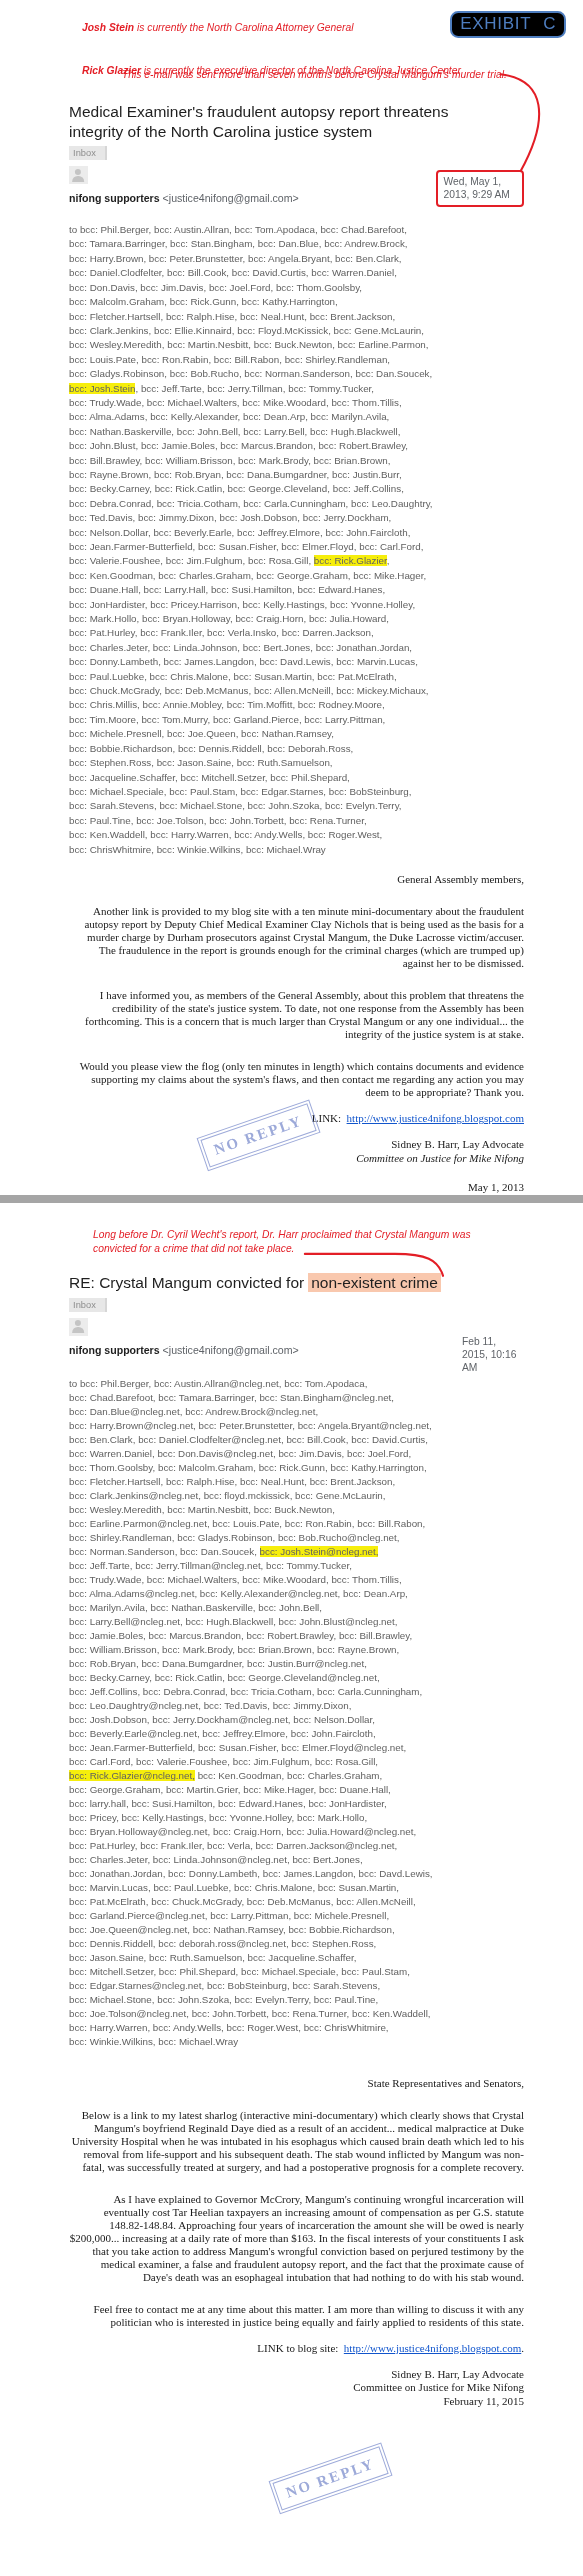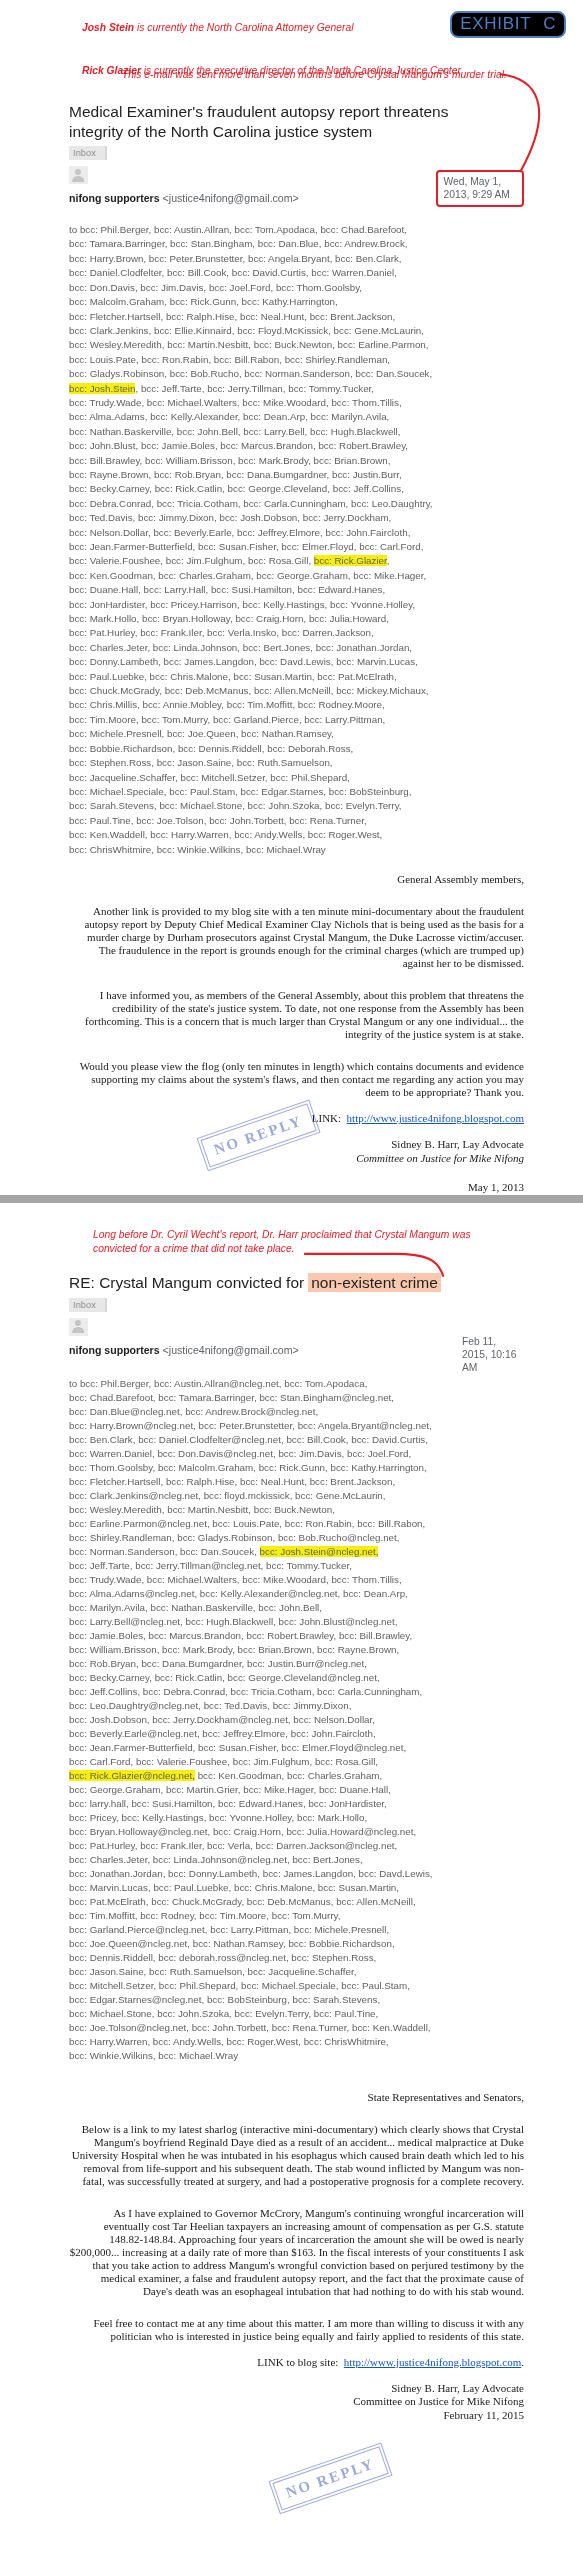--- a/index.html
+++ b/index.html
@@ -252,21 +252,20 @@
         <div class="bcc-line"><span class="hl-yellow">bcc: Rick.Glazier@ncleg.net,</span><span> bcc: Ken.Goodman, bcc: Charles.Graham,</span></div>
         <div class="bcc-line">bcc: George.Graham, bcc: Martin.Grier, bcc: Mike.Hager, bcc: Duane.Hall,</div>
         <div class="bcc-line">bcc: larry.hall, bcc: Susi.Hamilton, bcc: Edward.Hanes, bcc: JonHardister,</div>
         <div class="bcc-line">bcc: Pricey, bcc: Kelly.Hastings, bcc: Yvonne.Holley, bcc: Mark.Hollo,</div>
         <div class="bcc-line">bcc: Bryan.Holloway@ncleg.net, bcc: Craig.Horn, bcc: Julia.Howard@ncleg.net,</div>
         <div class="bcc-line">bcc: Pat.Hurley, bcc: Frank.Iler, bcc: Verla, bcc: Darren.Jackson@ncleg.net,</div>
         <div class="bcc-line">bcc: Charles.Jeter, bcc: Linda.Johnson@ncleg.net, bcc: Bert.Jones,</div>
         <div class="bcc-line">bcc: Jonathan.Jordan, bcc: Donny.Lambeth, bcc: James.Langdon, bcc: Davd.Lewis,</div>
         <div class="bcc-line">bcc: Marvin.Lucas, bcc: Paul.Luebke, bcc: Chris.Malone, bcc: Susan.Martin,</div>
         <div class="bcc-line">bcc: Pat.McElrath, bcc: Chuck.McGrady, bcc: Deb.McManus, bcc: Allen.McNeill,</div>
-        <div class="bcc-line">bcc: Tim.Moffitt, bcc: Rodney, bcc: Tim.Moore, bcc: Tom.Murry,</div>
         <div class="bcc-line">bcc: Garland.Pierce@ncleg.net, bcc: Larry.Pittman, bcc: Michele.Presnell,</div>
         <div class="bcc-line">bcc: Joe.Queen@ncleg.net, bcc: Nathan.Ramsey, bcc: Bobbie.Richardson,</div>
         <div class="bcc-line">bcc: Dennis.Riddell, bcc: deborah.ross@ncleg.net, bcc: Stephen.Ross,</div>
         <div class="bcc-line">bcc: Jason.Saine, bcc: Ruth.Samuelson, bcc: Jacqueline.Schaffer,</div>
         <div class="bcc-line">bcc: Mitchell.Setzer, bcc: Phil.Shepard, bcc: Michael.Speciale, bcc: Paul.Stam,</div>
         <div class="bcc-line">bcc: Edgar.Starnes@ncleg.net, bcc: BobSteinburg, bcc: Sarah.Stevens,</div>
         <div class="bcc-line">bcc: Michael.Stone, bcc: John.Szoka, bcc: Evelyn.Terry, bcc: Paul.Tine,</div>
         <div class="bcc-line">bcc: Joe.Tolson@ncleg.net, bcc: John.Torbett, bcc: Rena.Turner, bcc: Ken.Waddell,</div>
         <div class="bcc-line">bcc: Harry.Warren, bcc: Andy.Wells, bcc: Roger.West, bcc: ChrisWhitmire,</div>
         <div class="bcc-line">bcc: Winkie.Wilkins, bcc: Michael.Wray</div>

